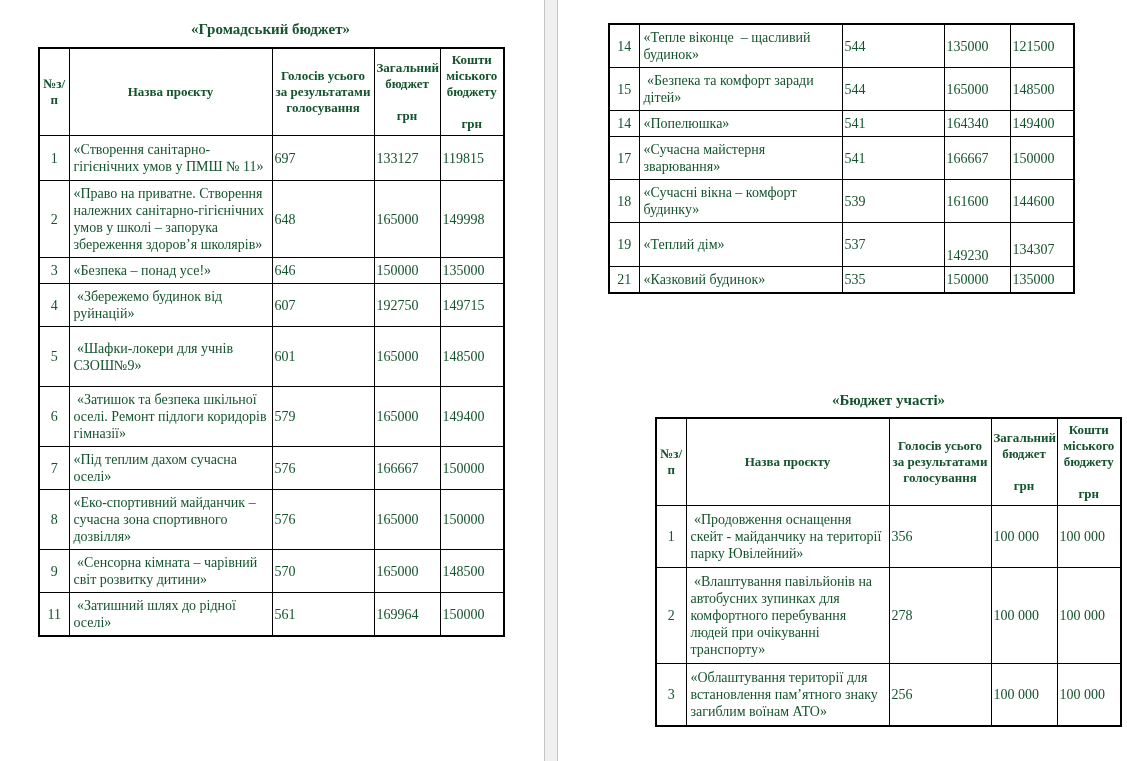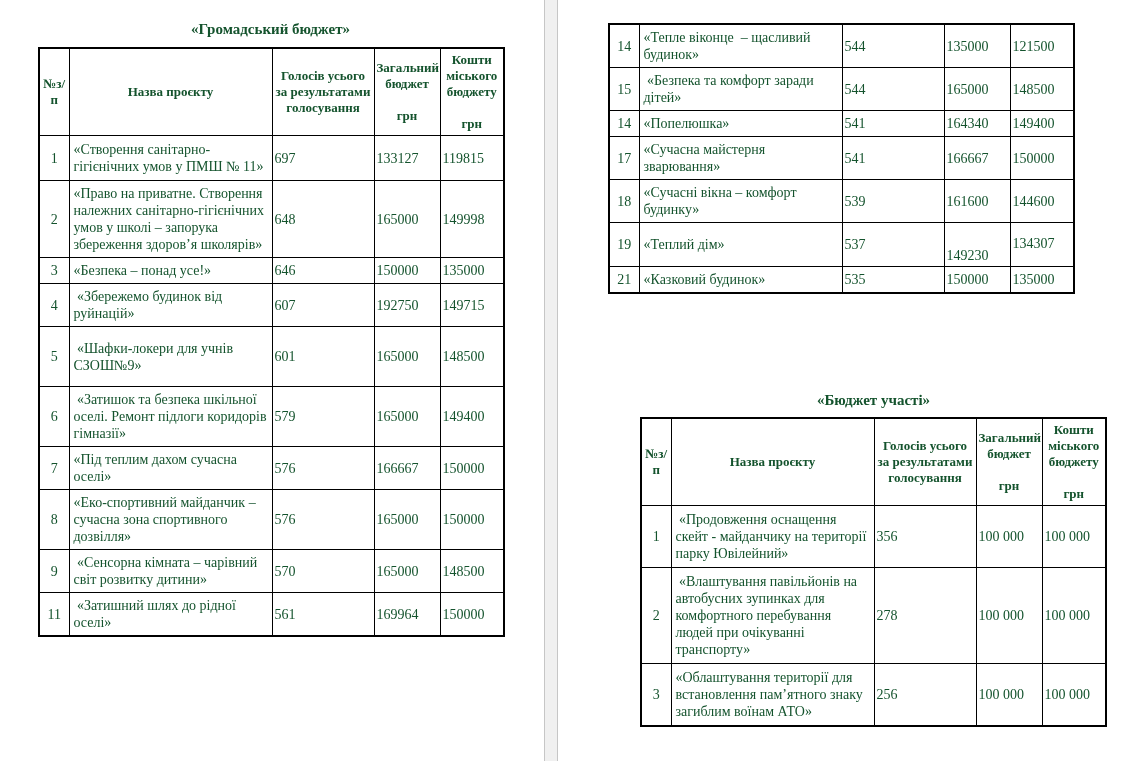--- a/index.html
+++ b/index.html
@@ -17,21 +17,21 @@
     left: 544px;
     top: 0;
     width: 12px;
     height: 761px;
     background: #f0f0f0;
     border-left: 1px solid #c6c6c6;
     border-right: 1px solid #c6c6c6;
   }
   .block-left      { position: absolute; left: 38px;  top: 20px;  width: 465px; }
   .block-right-top { position: absolute; left: 608px; top: 23px;  width: 410px; }
-  .block-right-bot { position: absolute; left: 640px; top: 391px; width: 467px; }
+  .block-right-bot { position: absolute; left: 655px; top: 391px; width: 467px; }
   .doc-title {
     text-align: center;
     font-weight: bold;
     font-size: 15px;
     line-height: 18px;
     margin: 0 0 9px 0;
   }
   .block-right-bot .doc-title { margin-bottom: 8px; }
   table.tbl {
     border-collapse: collapse;
@@ -56,21 +56,21 @@
     padding: 4px 2px;
   }
   td.col-num  { text-align: center; padding-left: 1px; padding-right: 1px; }
   td.col-name { padding-left: 4px; padding-right: 3px; white-space: pre-wrap; }
   td.col-votes, td.col-budget, td.col-funds { text-align: left; padding-left: 2px; }
   
   #tbl1 tbody tr:nth-child(5)  { height: 60px; }
   #tbl1 tbody tr:nth-child(1)  { height: 45px; }
   #tbl1b tbody tr:nth-child(6) { height: 44px; }
   #tbl1b tbody tr:nth-child(6) td.col-budget { vertical-align: bottom; padding-bottom: 2px; }
-  #tbl1b tbody tr:nth-child(6) td.col-funds  { vertical-align: top;    padding-top: 12px; margin-top: 8px; }
+  #tbl1b tbody tr:nth-child(6) td.col-funds  { vertical-align: top;    padding-top: 18px; margin-top: 8px; }
   #tbl2 tbody td { padding-top: 5px; padding-bottom: 5px; }
 </style>
 </head>
 <body>
 
 <div class="canvas">
 
   <div class="block-left">
     <div class="doc-title">«Громадський бюджет»</div>
     <table class="tbl" id="tbl1">

